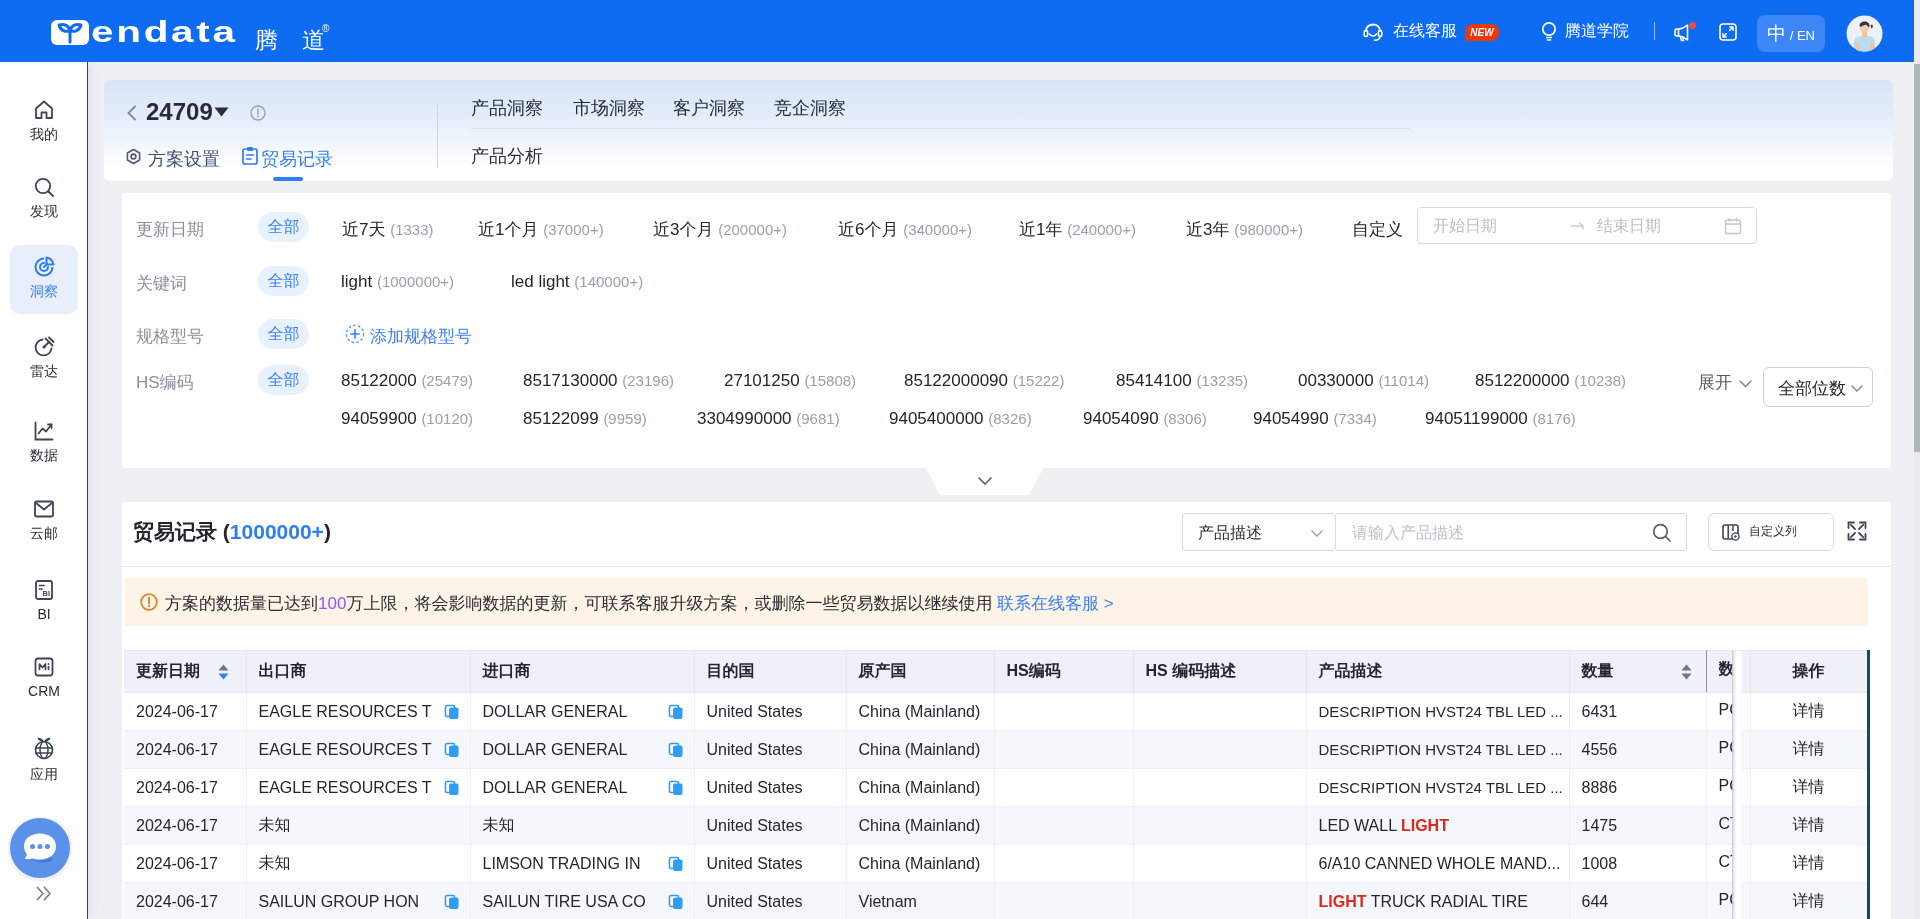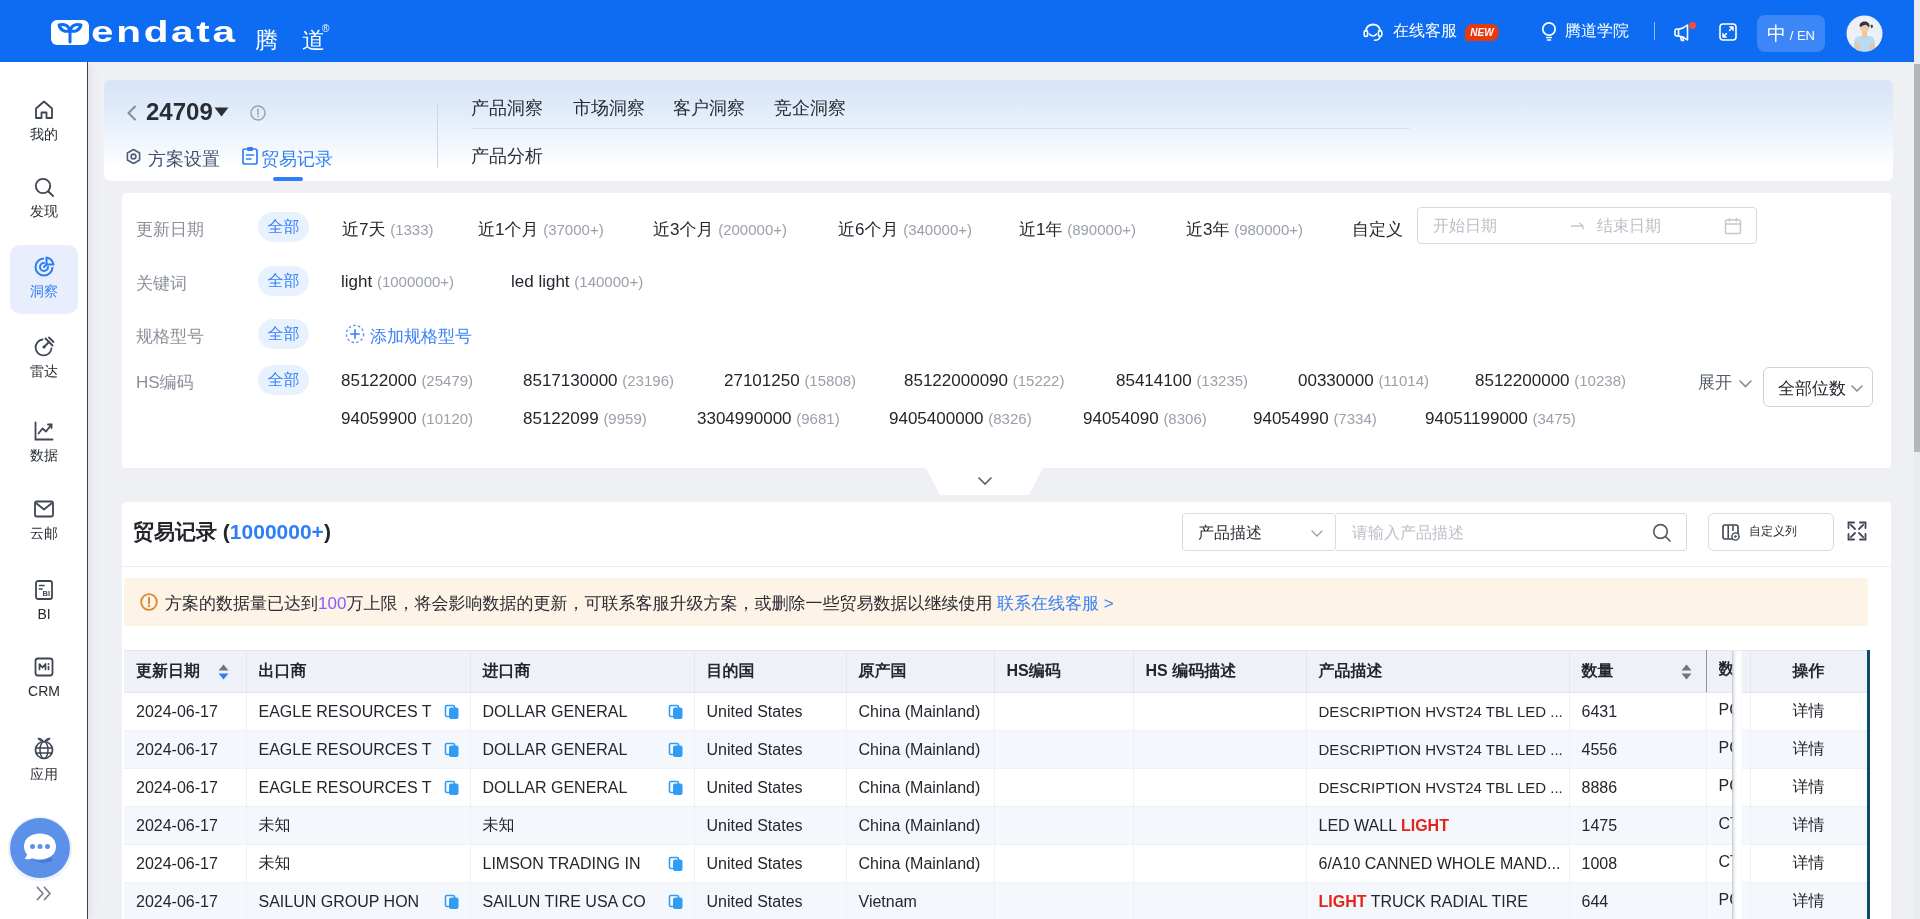--- a/index.html
+++ b/index.html
@@ -227,21 +227,21 @@
   <div class="abs" style="left:367px;top:64px;font-size:18px;color:#2b3038;">产品分析</div>
 </div>
 
 <div class="abs" id="filter">
   <div class="flabel" style="top:25px;">更新日期</div>
   <div class="chip" style="top:19px;">全部</div>
   <div class="fv" style="left:220px;top:25px;">近7天 <span class="fc">(1333)</span></div>
   <div class="fv" style="left:356px;top:25px;">近1个月 <span class="fc">(37000+)</span></div>
   <div class="fv" style="left:531px;top:25px;">近3个月 <span class="fc">(200000+)</span></div>
   <div class="fv" style="left:716px;top:25px;">近6个月 <span class="fc">(340000+)</span></div>
-  <div class="fv" style="left:897px;top:25px;">近1年 <span class="fc">(890000+)</span></div>
+  <div class="fv" style="left:897px;top:25px;">近1年 <span class="fc">(240000+)</span></div>
   <div class="fv" style="left:1064px;top:25px;">近3年 <span class="fc">(980000+)</span></div>
   <div class="fv" style="left:1230px;top:25px;">自定义</div>
   <div class="abs" style="left:1295px;top:14px;width:340px;height:37px;border:1px solid #d6d9df;border-radius:4px;background:#fff;">
     <span class="abs" style="left:15px;top:8px;font-size:16px;color:#bcc0c9;">开始日期</span>
     <svg class="abs" style="left:152px;top:13px" width="16" height="10" viewBox="0 0 16 10">
         <path d="M1 5 L13 5 M13 5 L9.5 1.8 M13 8.2 L13 5" stroke="#c3c7cf" stroke-width="1.4" fill="none"></path>
       </svg>
     <span class="abs" style="left:179px;top:8px;font-size:16px;color:#bcc0c9;">结束日期</span>
     <svg class="abs" style="left:306px;top:9px" width="18" height="18" viewBox="0 0 18 18">
       <rect x="1.5" y="3" width="15" height="13.5" rx="1.5" fill="none" stroke="#c3c7cf" stroke-width="1.5"></rect>
@@ -267,21 +267,21 @@
   <div class="fv" style="left:782px;top:178px;">85122000090 <span class="fc">(15222)</span></div>
   <div class="fv" style="left:994px;top:178px;">85414100 <span class="fc">(13235)</span></div>
   <div class="fv" style="left:1176px;top:178px;">00330000 <span class="fc">(11014)</span></div>
   <div class="fv" style="left:1353px;top:178px;">8512200000 <span class="fc">(10238)</span></div>
   <div class="fv" style="left:219px;top:216px;">94059900 <span class="fc">(10120)</span></div>
   <div class="fv" style="left:401px;top:216px;">85122099 <span class="fc">(9959)</span></div>
   <div class="fv" style="left:575px;top:216px;">3304990000 <span class="fc">(9681)</span></div>
   <div class="fv" style="left:767px;top:216px;">9405400000 <span class="fc">(8326)</span></div>
   <div class="fv" style="left:961px;top:216px;">94054090 <span class="fc">(8306)</span></div>
   <div class="fv" style="left:1131px;top:216px;">94054990 <span class="fc">(7334)</span></div>
-  <div class="fv" style="left:1303px;top:216px;">94051199000 <span class="fc">(3475)</span></div>
+  <div class="fv" style="left:1303px;top:216px;">94051199000 <span class="fc">(8176)</span></div>
   <div class="fv" style="left:1576px;top:178px;color:#555c66;">展开</div>
   <svg class="abs" style="left:1617px;top:187px" width="13" height="8" viewBox="0 0 13 8">
       <path d="M1 1 L6.5 6.5 L12 1" fill="none" stroke="#858b94" stroke-width="1.6" stroke-linecap="round"></path>
     </svg>
   <div class="abs" style="left:1641px;top:174px;width:110px;height:40px;border:1px solid #ced2d9;border-radius:6px;background:#fff;">
     <span class="abs" style="left:14px;top:9px;font-size:17px;color:#23262d;">全部位数</span>
     <svg class="abs" style="left:87px;top:17px" width="12" height="8" viewBox="0 0 12 8">
         <path d="M1 1 L6 6 L11 1" fill="none" stroke="#858b94" stroke-width="1.5" stroke-linecap="round"></path>
       </svg>
   </div>

